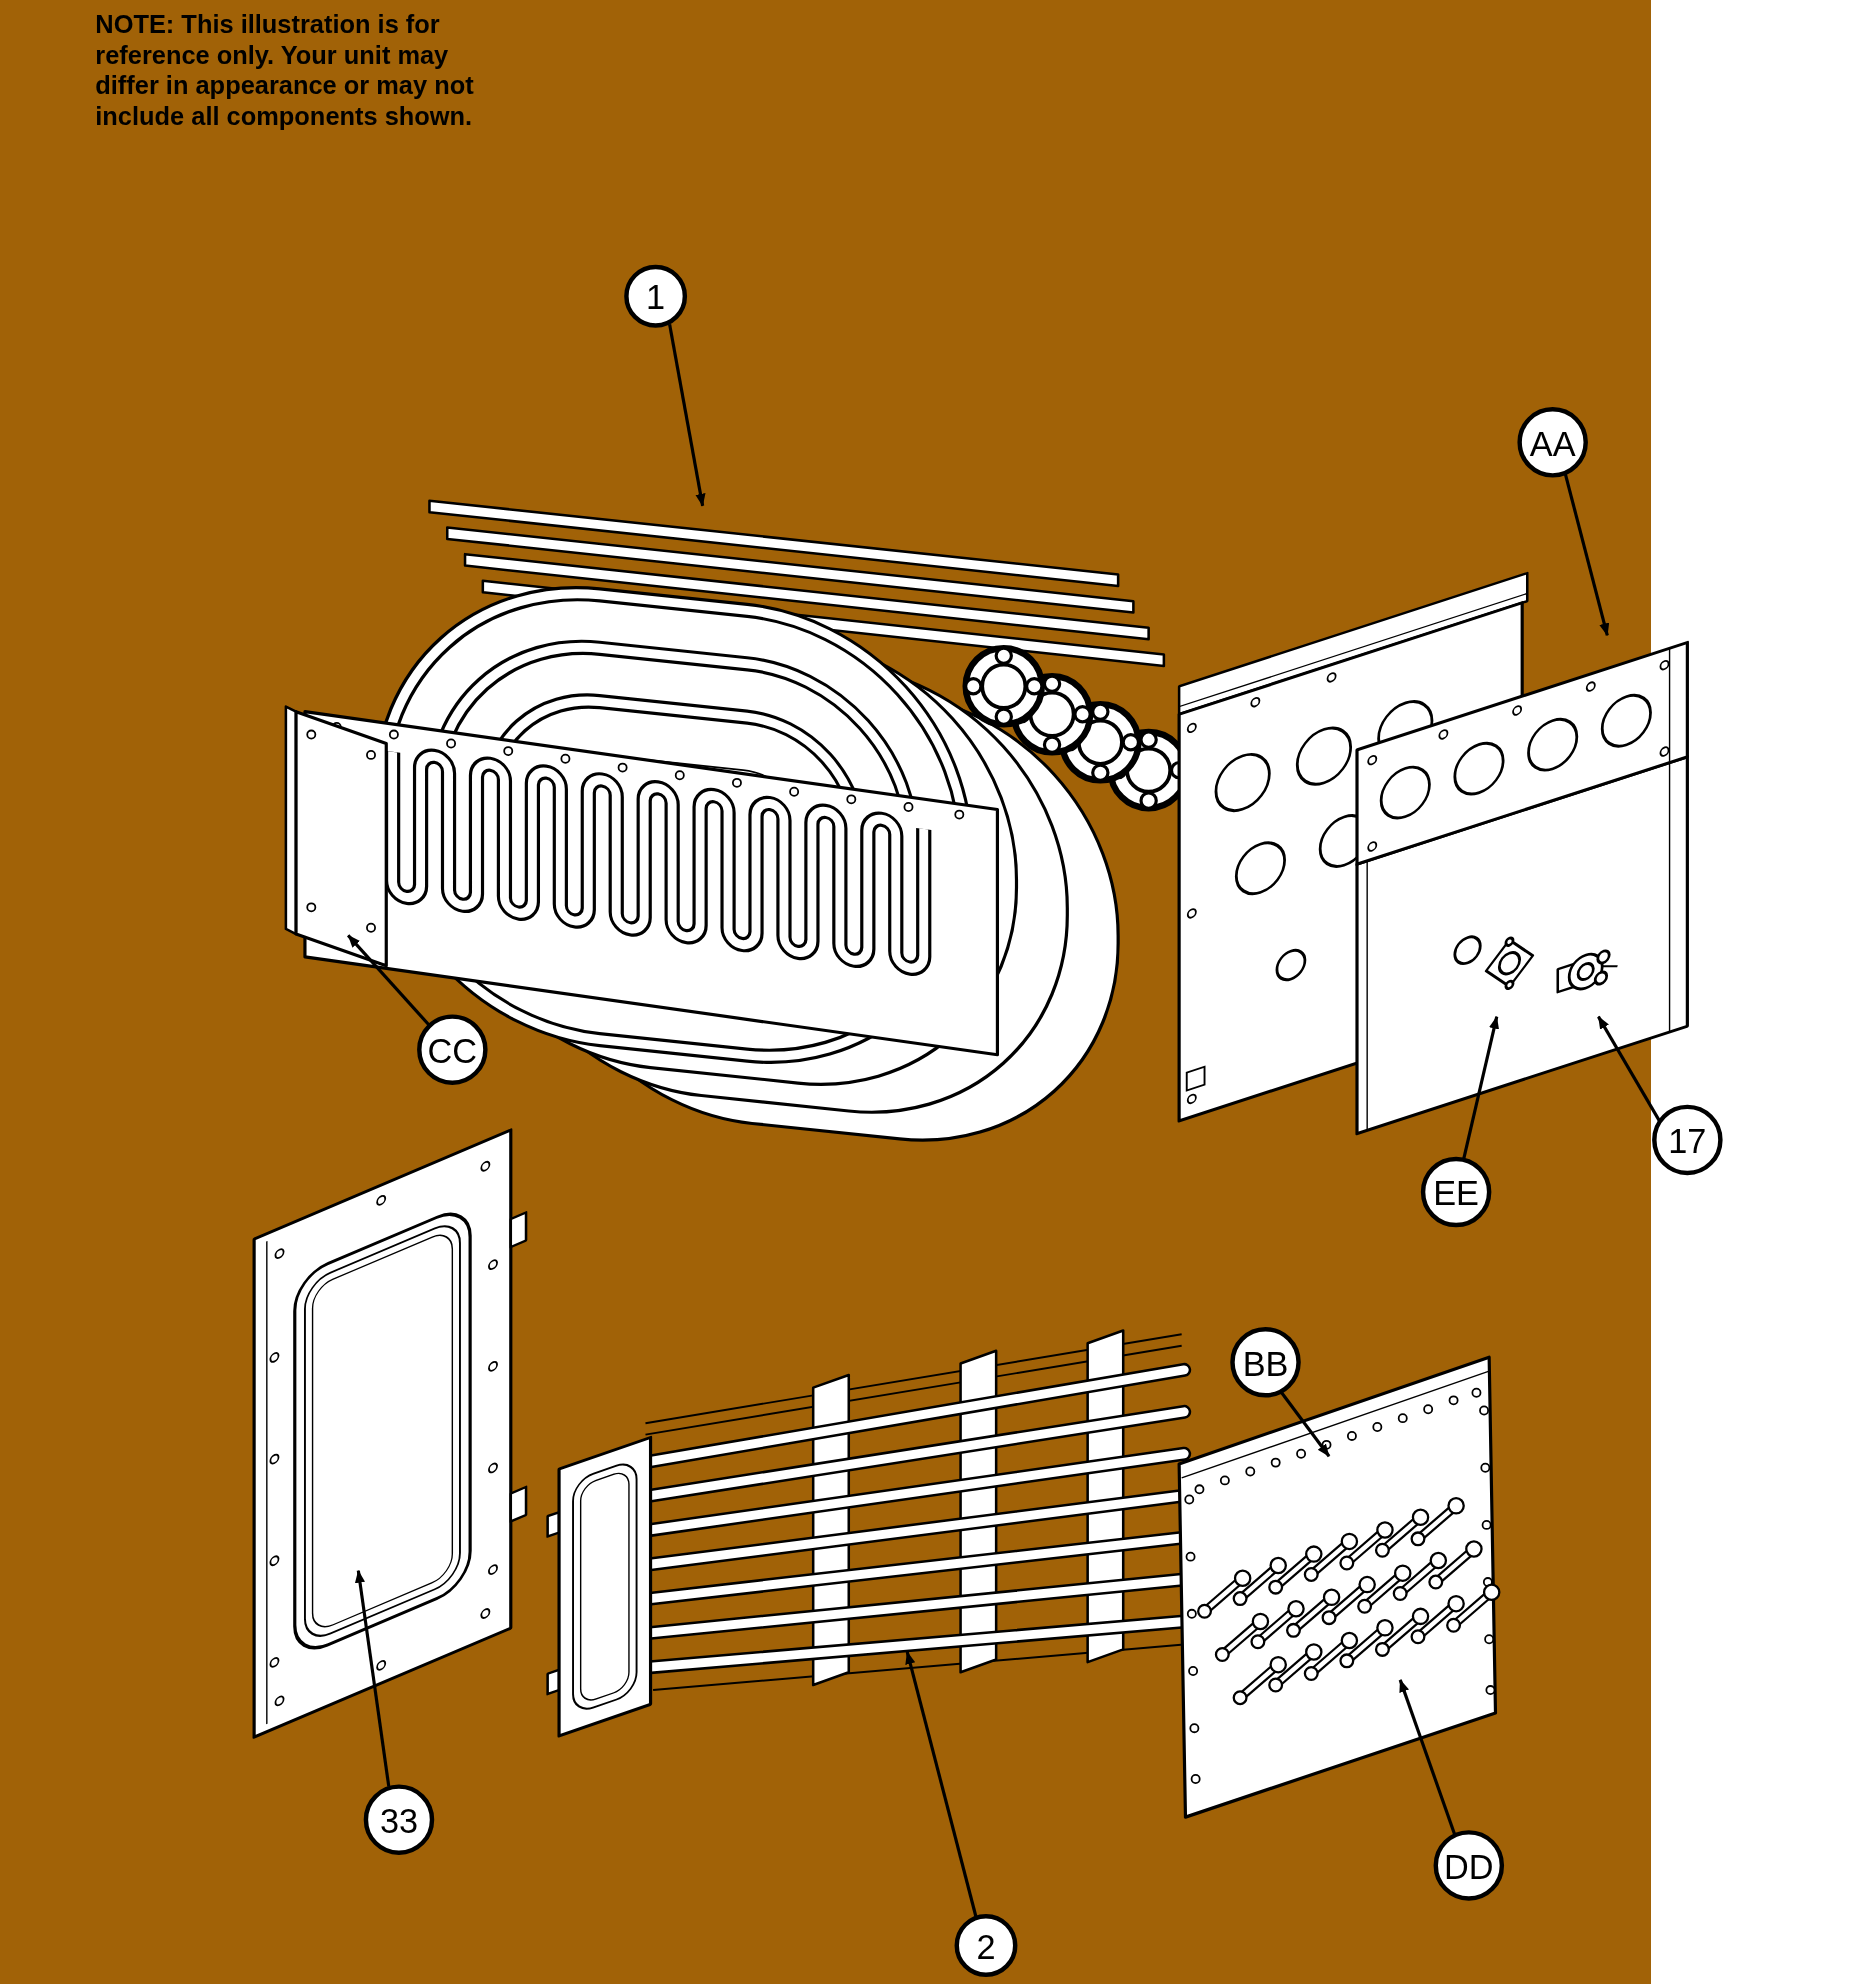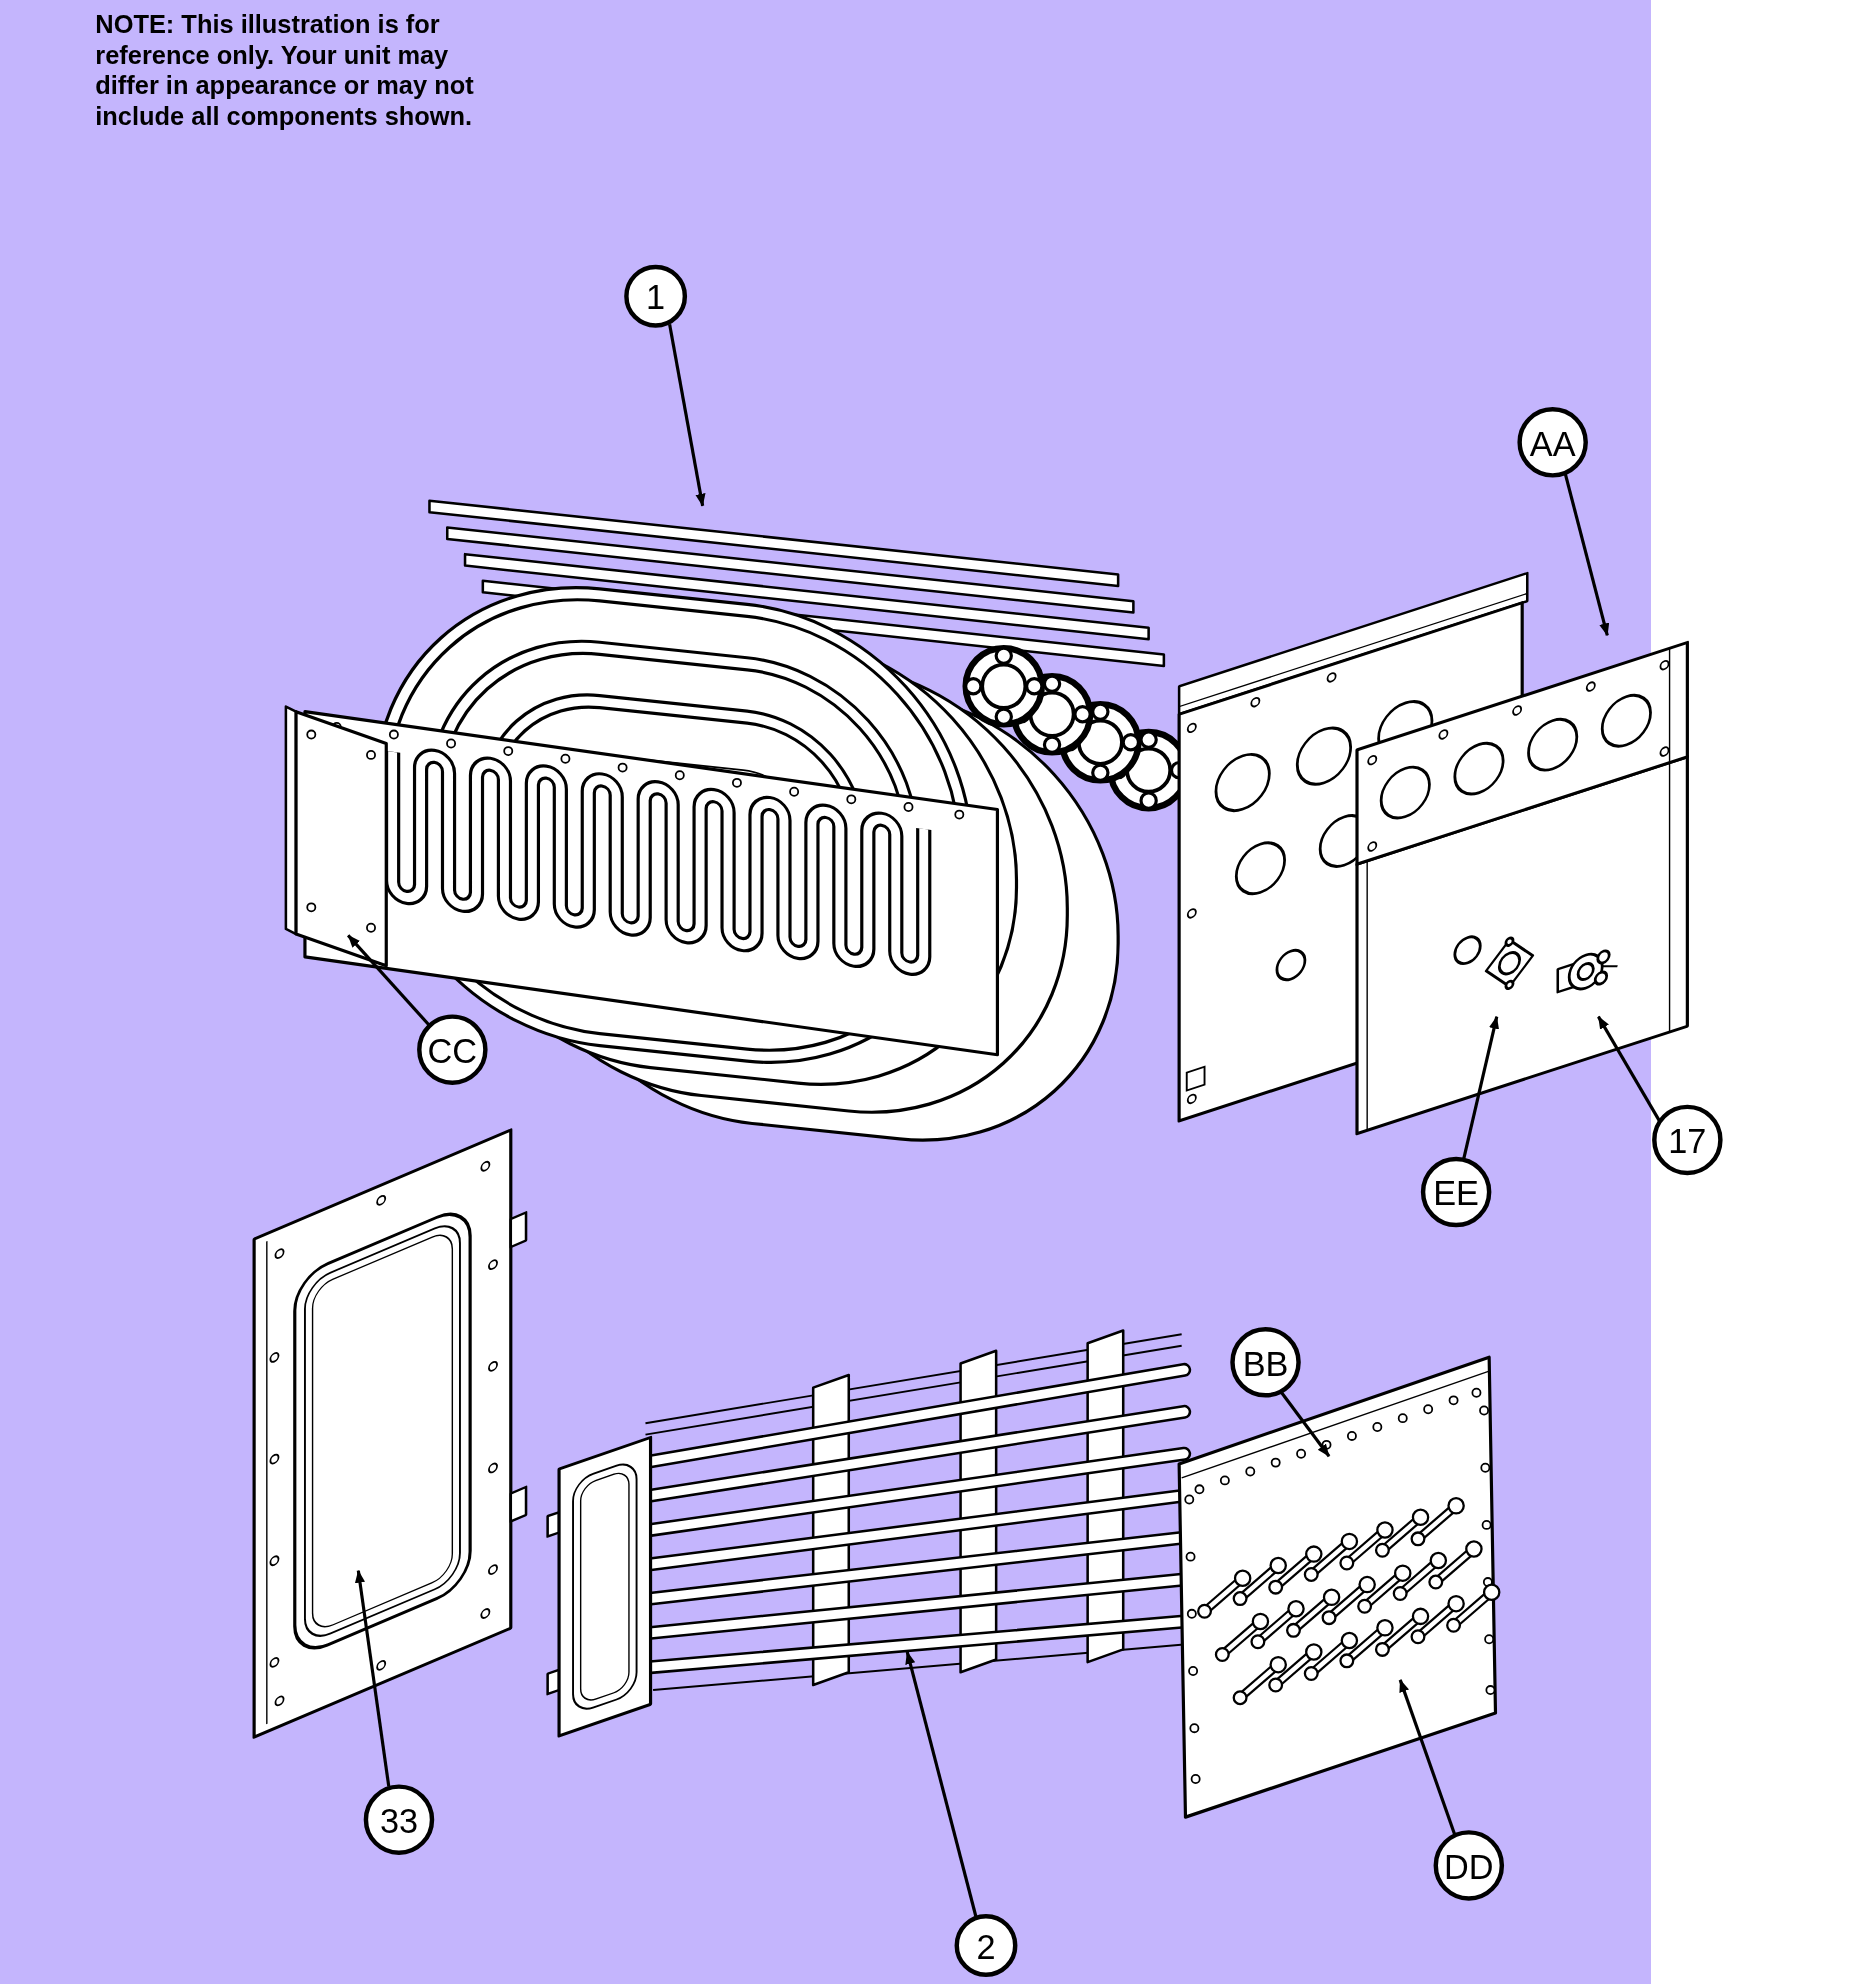--- a/index.html
+++ b/index.html
@@ -1,17 +1,17 @@
 <!DOCTYPE html>
 <html style="font-size:11.6px"><head>
 <meta charset="utf-8">
 <style>
   html,body{margin:0;padding:0;background:#ffffff;}
   body{width:1850px;height:1985px;overflow:hidden;}
-  .page{width:1651px;height:1985px;background:#c4b5fd;position:relative;}
+  .page{width:1651px;height:1985px;background:#a16207;position:relative;}
   svg{display:block;}
   .panel{fill:#fff;stroke:#000;stroke-width:2.5;stroke-linejoin:round;}
   .panel-thin{fill:#fff;stroke:#000;stroke-width:2;stroke-linejoin:round;}
   .thin{fill:none;stroke:#000;stroke-width:1.5;}
   .hair{fill:none;stroke:#000;stroke-width:1.1;}
   .hole{fill:#fff;stroke:#000;stroke-width:2.2;}
   .tube-outer{fill:none;stroke:#000;stroke-width:12;}
   .tube-inner{fill:none;stroke:#fff;stroke-width:7;}
   .pillfill{fill:#fff;stroke:#000;stroke-width:12;}
   .btube-outer{fill:none;stroke:#000;stroke-width:11;stroke-linecap:round;}

